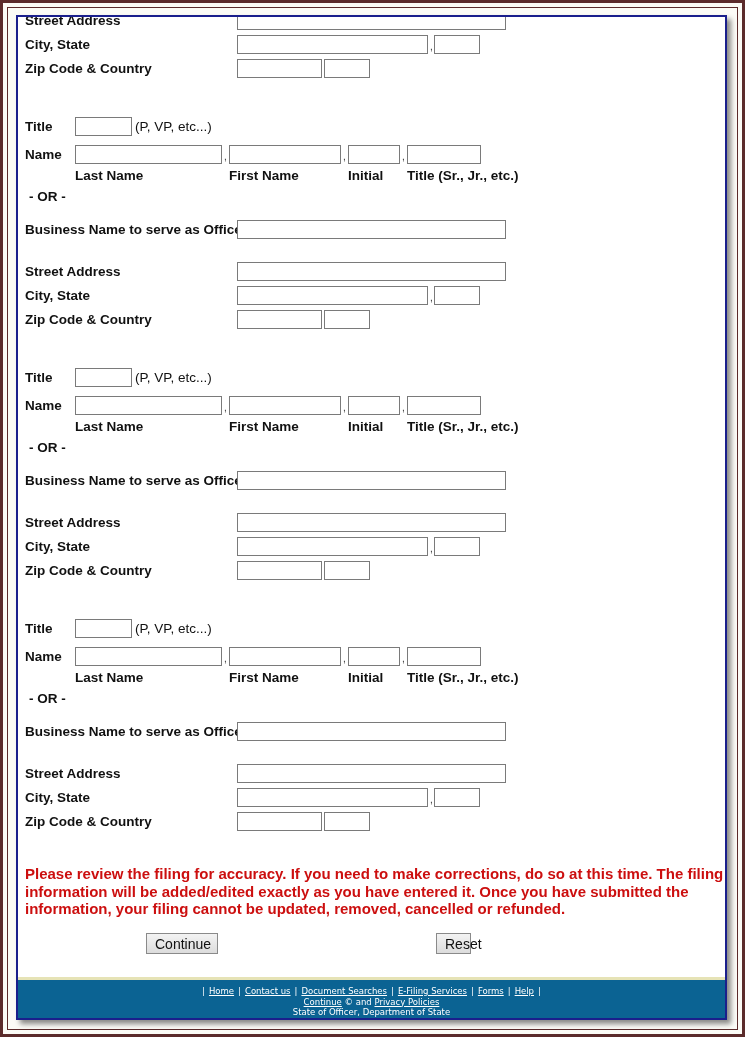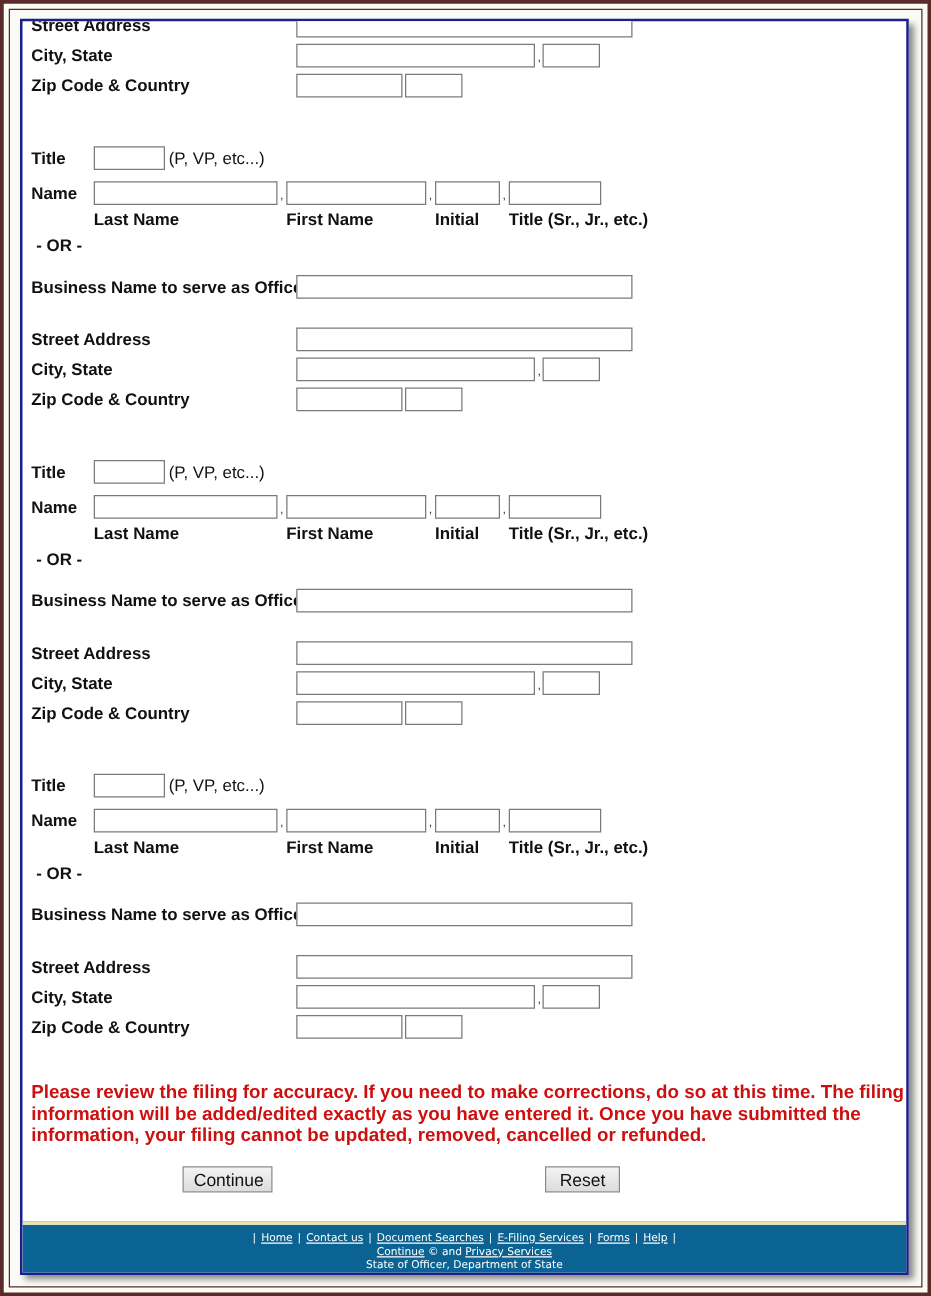--- a/index.html
+++ b/index.html
@@ -123,28 +123,28 @@
       <div class="comma" style="left:412px;top:275px;">,</div>
       <div class="inp" style="left:416px;top:269px;width:46px;"></div>
       <div class="lbl" style="left:7px;top:295px;">Zip Code &amp; Country</div>
       <div class="inp" style="left:219px;top:293px;width:85px;"></div>
       <div class="inp" style="left:306px;top:293px;width:46px;"></div>
     </div>
 
     <div class="warn">Please review the filing for accuracy. If you need to make corrections, do so at this time. The filing information will be added/edited exactly as you have entered it. Once you have submitted the information, your filing cannot be updated, removed, cancelled or refunded.</div>
 
     <button class="btn" style="left:128px;top:916px;width:72px;">Continue</button>
-    <button class="btn" style="left:418px;top:916px;width:60px;">Reset</button>
+    <button class="btn" style="left:418px;top:916px;width:35px;">Reset</button>
   </div>
 
   <div class="footer">
     <div>
       <span class="sep">|</span><a>Home</a><span class="sep">|</span><a>Contact us</a><span class="sep">|</span><a>Document Searches</a><span class="sep">|</span><a>E-Filing Services</a><span class="sep">|</span><a>Forms</a><span class="sep">|</span><a>Help</a><span class="sep">|</span>
     </div>
     <div>
       <a>Continue</a>
       <span>©</span>
       <span>and</span>
-      <a>Privacy Services</a>
+      <a>Privacy Policies</a>
     </div>
     <div>State of Officer, Department of State</div>
   </div>
 </div>
 
 </body></html>

